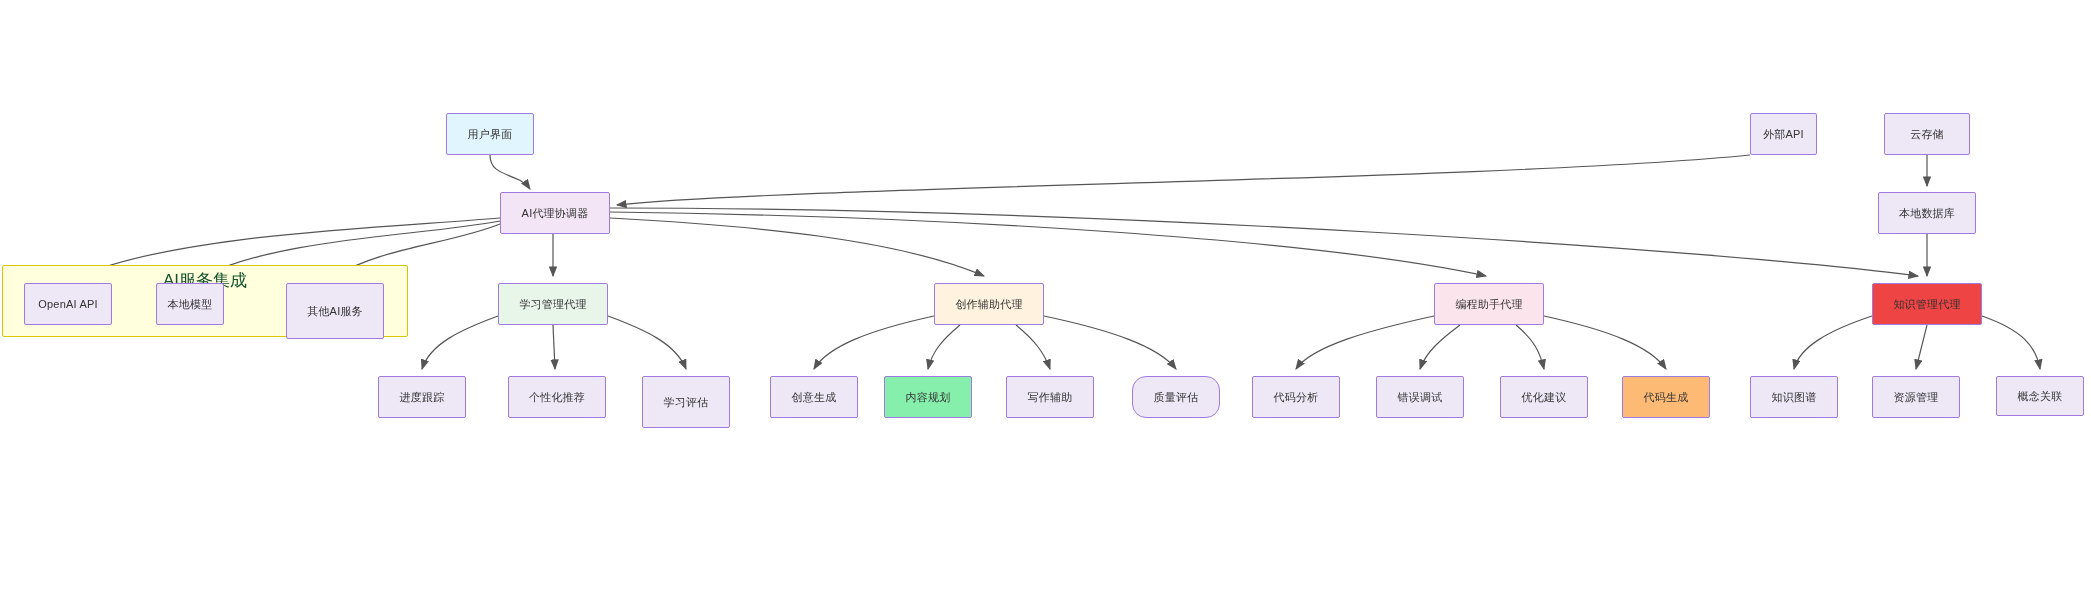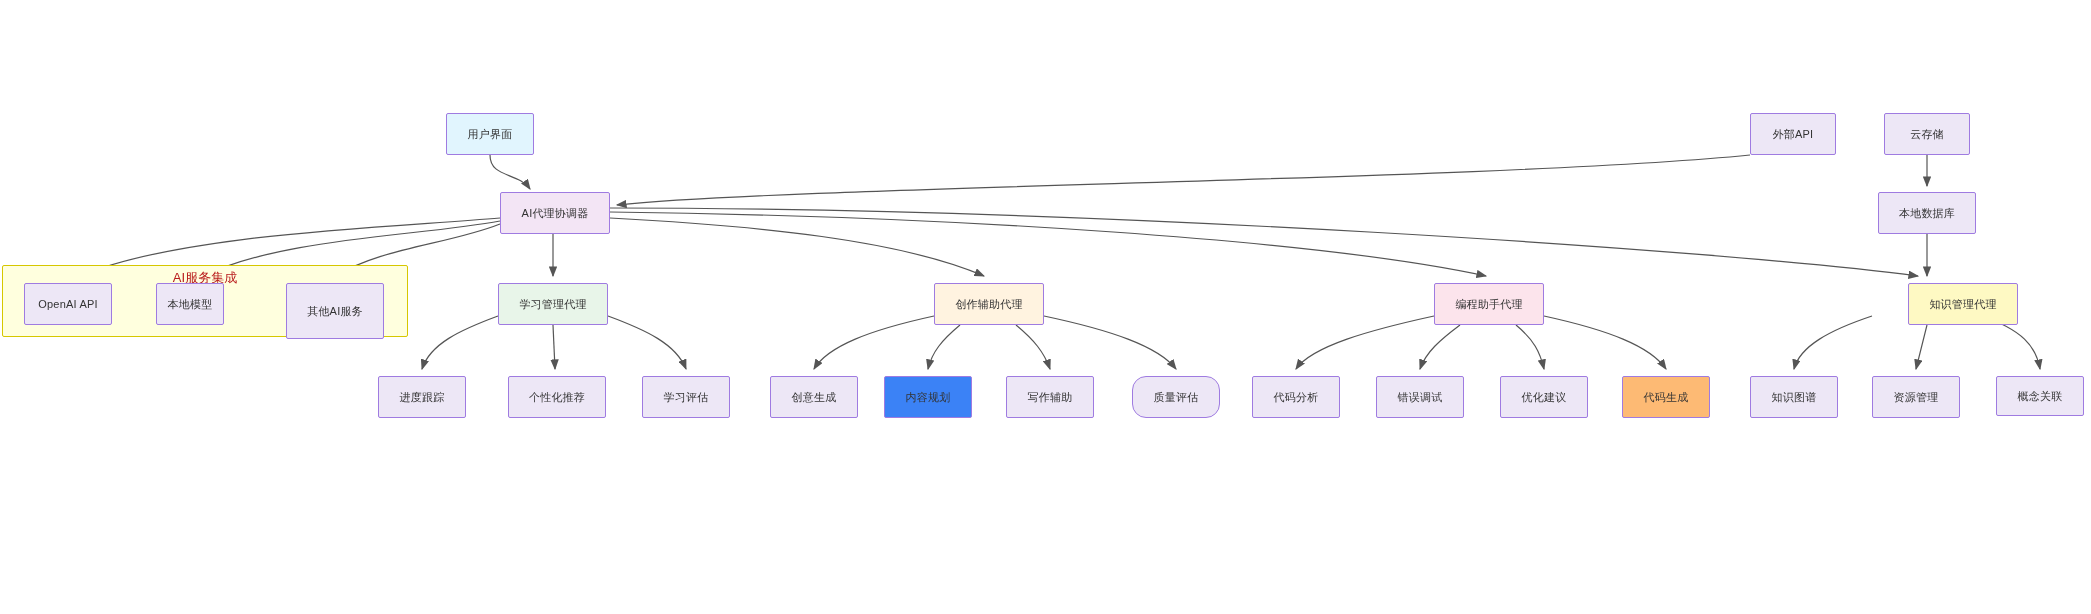--- a/index.html
+++ b/index.html
@@ -44,22 +44,22 @@
   }
   .cluster-box {
     position: absolute;
     box-sizing: border-box;
     border: 1px solid #d6c700;
     background: #ffffde;
     border-radius: 2px;
   }
   .cluster-label {
     position: absolute;
-    font-size: 13px;
-    color: #b91c1c;
+    font-size: 17px;
+    color: #14532d;
     white-space: nowrap;
     text-align: center;
   }
 </style>
 </head>
 <body>
 
 <div id="diagram-root">
 
   <svg id="edge-layer" viewBox="0 0 2091 614" xmlns="http://www.w3.org/2000/svg">
@@ -97,35 +97,35 @@
       </g>
   </svg>
 
   <div id="clusters-group">
       <div class="cluster-box" style="left: 2px; top: 265px; width: 406px; height: 72px; background: rgb(255, 255, 222); border-color: rgb(214, 199, 0);"></div>
       <div class="cluster-label" style="left: 2px; top: 269px; width: 406px;">AI服务集成</div>
     </div>
   <div id="nodes-group">
       <div class="node" style="left: 446px; top: 113px; width: 88px; height: 42px; background: rgb(225, 245, 254); border-color: rgb(159, 123, 225);">用户界面</div>
       <div class="node" style="left: 500px; top: 192px; width: 110px; height: 42px; background: rgb(243, 229, 245); border-color: rgb(159, 123, 225);">AI代理协调器</div>
-      <div class="node" style="left: 1750px; top: 113px; width: 86px; height: 42px; background: rgb(237, 231, 246); border-color: rgb(159, 123, 225);">外部API</div>
+      <div class="node" style="left: 1750px; top: 113px; width: 67px; height: 42px; background: rgb(237, 231, 246); border-color: rgb(159, 123, 225);">外部API</div>
       <div class="node" style="left: 1884px; top: 113px; width: 86px; height: 42px; background: rgb(237, 231, 246); border-color: rgb(159, 123, 225);">云存储</div>
       <div class="node" style="left: 1878px; top: 192px; width: 98px; height: 42px; background: rgb(237, 231, 246); border-color: rgb(159, 123, 225);">本地数据库</div>
       <div class="node" style="left: 498px; top: 283px; width: 110px; height: 42px; background: rgb(232, 245, 233); border-color: rgb(159, 123, 225);">学习管理代理</div>
       <div class="node" style="left: 934px; top: 283px; width: 110px; height: 42px; background: rgb(255, 243, 224); border-color: rgb(159, 123, 225);">创作辅助代理</div>
       <div class="node" style="left: 1434px; top: 283px; width: 110px; height: 42px; background: rgb(252, 228, 236); border-color: rgb(159, 123, 225);">编程助手代理</div>
-      <div class="node" style="left: 1872px; top: 283px; width: 110px; height: 42px; background: #fef9c3; border-color: rgb(159, 123, 225); margin-left: 36px;">知识管理代理</div>
+      <div class="node" style="left: 1872px; top: 283px; width: 110px; height: 42px; background: #ef4444; border-color: rgb(159, 123, 225);">知识管理代理</div>
       <div class="node" style="left: 24px; top: 283px; width: 88px; height: 42px; background: rgb(237, 231, 246); border-color: rgb(159, 123, 225);">OpenAI API</div>
       <div class="node" style="left: 156px; top: 283px; width: 68px; height: 42px; background: rgb(237, 231, 246); border-color: rgb(159, 123, 225);">本地模型</div>
       <div class="node" style="left: 286px; top: 283px; width: 98px; height: 56px; background: rgb(237, 231, 246); border-color: rgb(159, 123, 225);">其他AI服务</div>
       <div class="node" style="left: 378px; top: 376px; width: 88px; height: 42px; background: rgb(237, 231, 246); border-color: rgb(159, 123, 225);">进度跟踪</div>
       <div class="node" style="left: 508px; top: 376px; width: 98px; height: 42px; background: rgb(237, 231, 246); border-color: rgb(159, 123, 225);">个性化推荐</div>
-      <div class="node" style="left: 642px; top: 376px; width: 88px; height: 42px; background: rgb(237, 231, 246); border-color: rgb(159, 123, 225);">学习评估</div>
+      <div class="node" style="left: 642px; top: 376px; width: 88px; height: 52px; background: rgb(237, 231, 246); border-color: rgb(159, 123, 225);">学习评估</div>
       <div class="node" style="left: 770px; top: 376px; width: 88px; height: 42px; background: rgb(237, 231, 246); border-color: rgb(159, 123, 225);">创意生成</div>
-      <div class="node" style="left: 884px; top: 376px; width: 88px; height: 42px; background: #3b82f6; border-color: rgb(159, 123, 225);">内容规划</div>
+      <div class="node" style="left: 884px; top: 376px; width: 88px; height: 42px; background: #86efac; border-color: rgb(159, 123, 225);">内容规划</div>
       <div class="node" style="left: 1006px; top: 376px; width: 88px; height: 42px; background: rgb(237, 231, 246); border-color: rgb(159, 123, 225);">写作辅助</div>
       <div class="node" style="left: 1132px; top: 376px; width: 88px; height: 42px; background: rgb(237, 231, 246); border-color: rgb(159, 123, 225); border-radius: 14px;">质量评估</div>
       <div class="node" style="left: 1252px; top: 376px; width: 88px; height: 42px; background: rgb(237, 231, 246); border-color: rgb(159, 123, 225);">代码分析</div>
       <div class="node" style="left: 1376px; top: 376px; width: 88px; height: 42px; background: rgb(237, 231, 246); border-color: rgb(159, 123, 225);">错误调试</div>
       <div class="node" style="left: 1500px; top: 376px; width: 88px; height: 42px; background: rgb(237, 231, 246); border-color: rgb(159, 123, 225);">优化建议</div>
       <div class="node" style="left: 1622px; top: 376px; width: 88px; height: 42px; background: #fdba74; border-color: rgb(159, 123, 225);">代码生成</div>
       <div class="node" style="left: 1750px; top: 376px; width: 88px; height: 42px; background: rgb(237, 231, 246); border-color: rgb(159, 123, 225);">知识图谱</div>
       <div class="node" style="left: 1872px; top: 376px; width: 88px; height: 42px; background: rgb(237, 231, 246); border-color: rgb(159, 123, 225);">资源管理</div>
       <div class="node" style="left: 1996px; top: 376px; width: 88px; height: 40px; background: rgb(237, 231, 246); border-color: rgb(159, 123, 225);">概念关联</div>
     </div>

